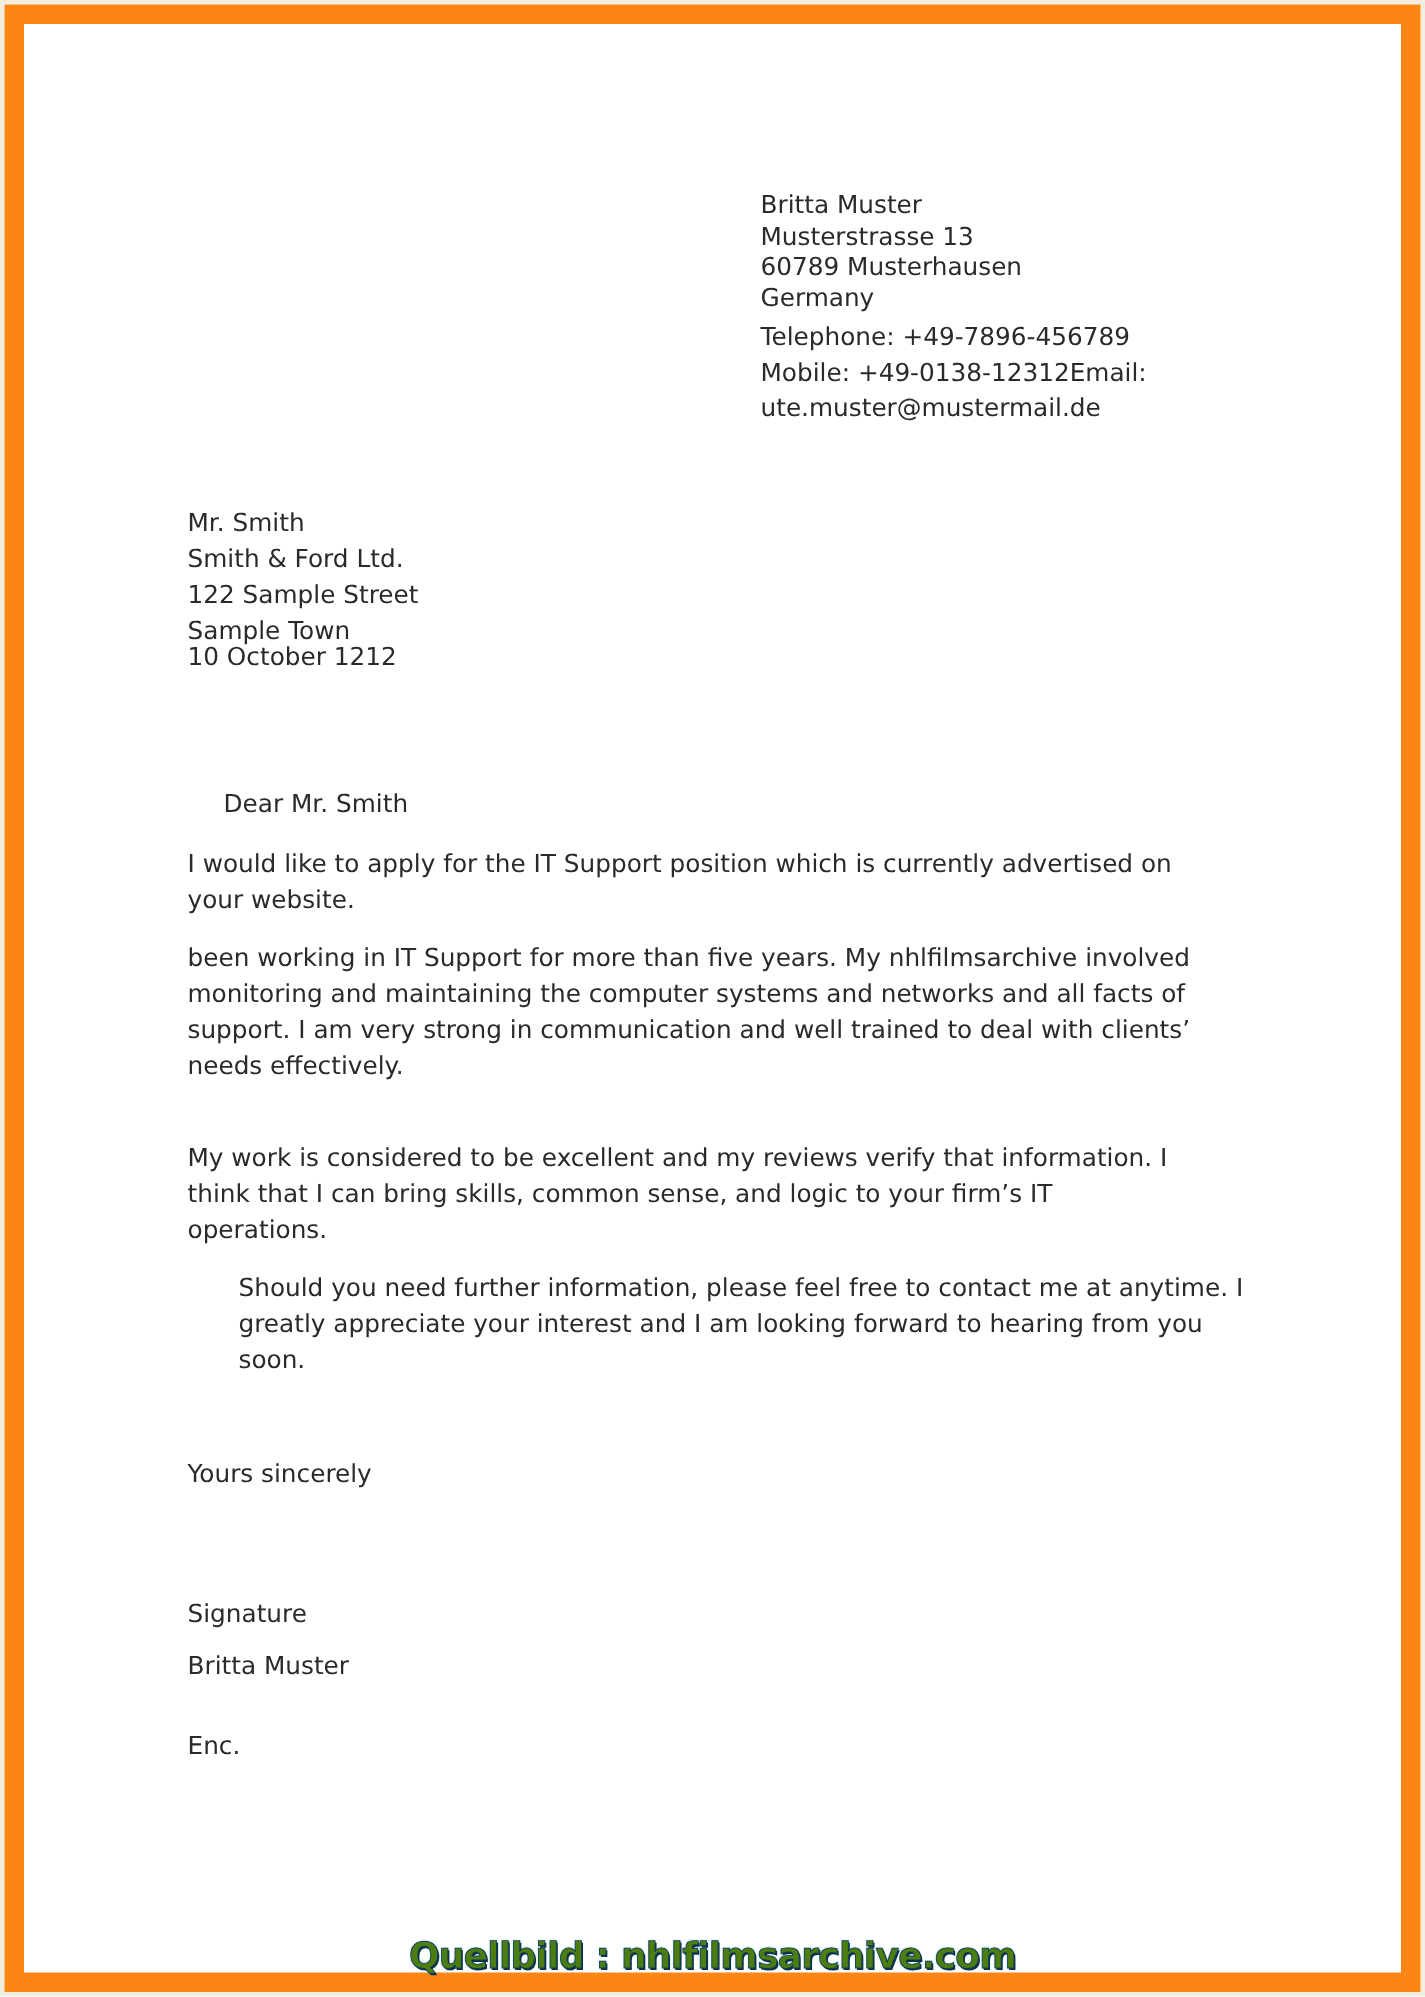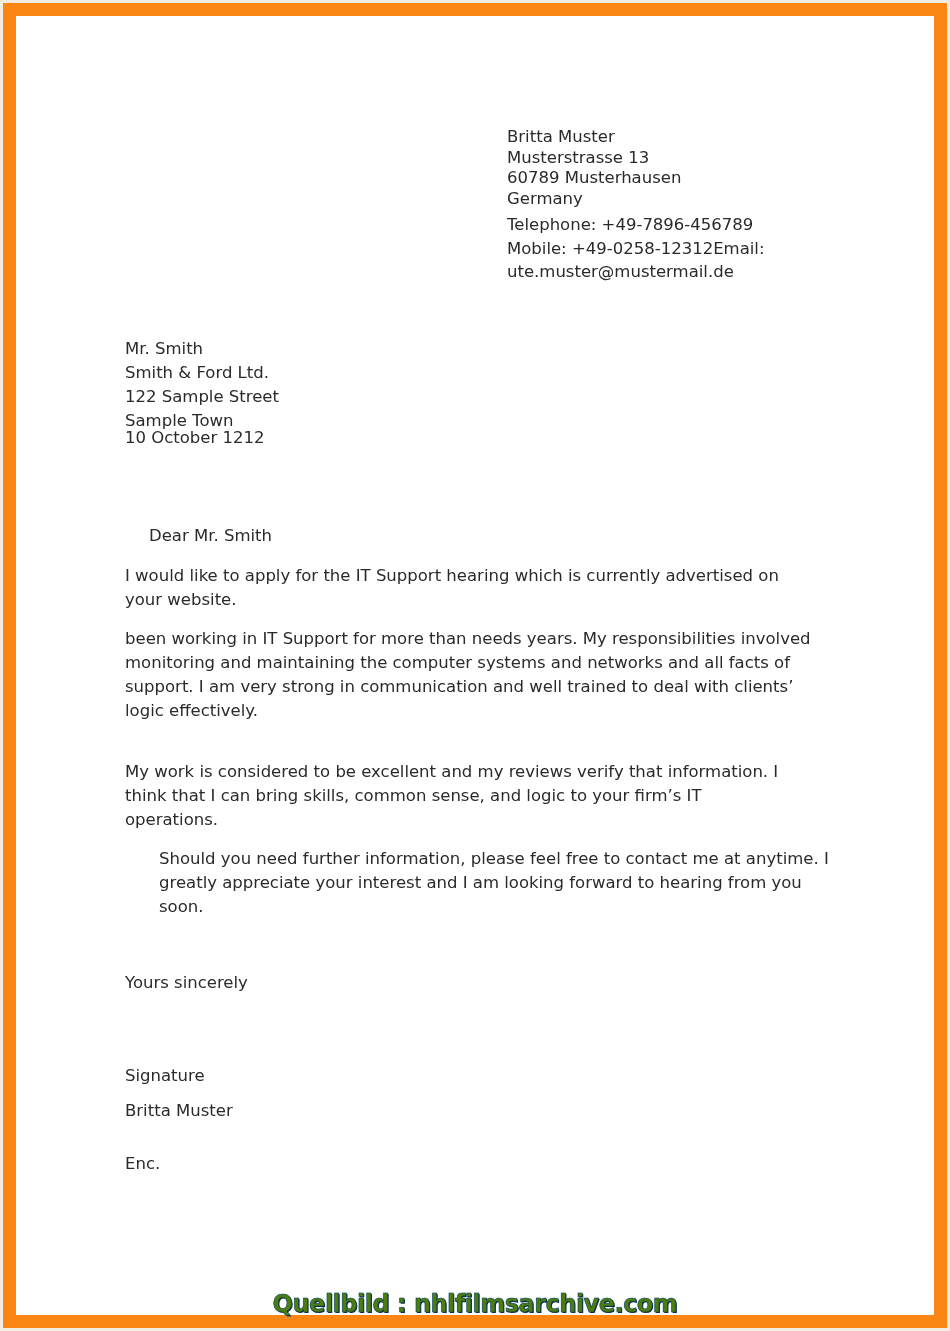--- a/index.html
+++ b/index.html
@@ -60,45 +60,45 @@
 
 <div class="page">
 
   <div class="block sender">
     <div class="line">Britta Muster</div>
     <div class="line">Musterstrasse 13</div>
     <div class="line">60789 Musterhausen</div>
     <div class="line">Germany</div>
     <div class="gap"></div>
     <div class="cline">Telephone: +49-7896-456789</div>
-    <div class="cline">Mobile: +49-0258-12312Email:</div>
+    <div class="cline">Mobile: +49-0138-12312Email:</div>
     <div class="cline">ute.muster@mustermail.de</div>
   </div>
 
   <div class="block recipient">
     <div class="line">Mr. Smith</div>
     <div class="line">Smith &amp; Ford Ltd.</div>
     <div class="line">122 Sample Street</div>
     <div class="line">Sample Town</div>
   </div>
 
   <div class="text date">10 October 1212</div>
 
   <div class="text salutation">Dear Mr. Smith</div>
 
   <div class="para p1">
-    <div class="line">I would like to apply for the IT Support hearing which is currently advertised on</div>
+    <div class="line">I would like to apply for the IT Support position which is currently advertised on</div>
     <div class="line">your website.</div>
   </div>
 
   <div class="para p2">
-    <div class="line">been working in IT Support for more than needs years. My responsibilities involved</div>
+    <div class="line">been working in IT Support for more than five years. My nhlfilmsarchive involved</div>
     <div class="line">monitoring and maintaining the computer systems and networks and all facts of</div>
     <div class="line">support. I am very strong in communication and well trained to deal with clients’</div>
-    <div class="line">logic effectively.</div>
+    <div class="line">needs effectively.</div>
   </div>
 
   <div class="para p3">
     <div class="line">My work is considered to be excellent and my reviews verify that information. I</div>
     <div class="line">think that I can bring skills, common sense, and logic to your firm’s IT</div>
     <div class="line">operations.</div>
   </div>
 
   <div class="para p4">
     <div class="line">Should you need further information, please feel free to contact me at anytime. I</div>

